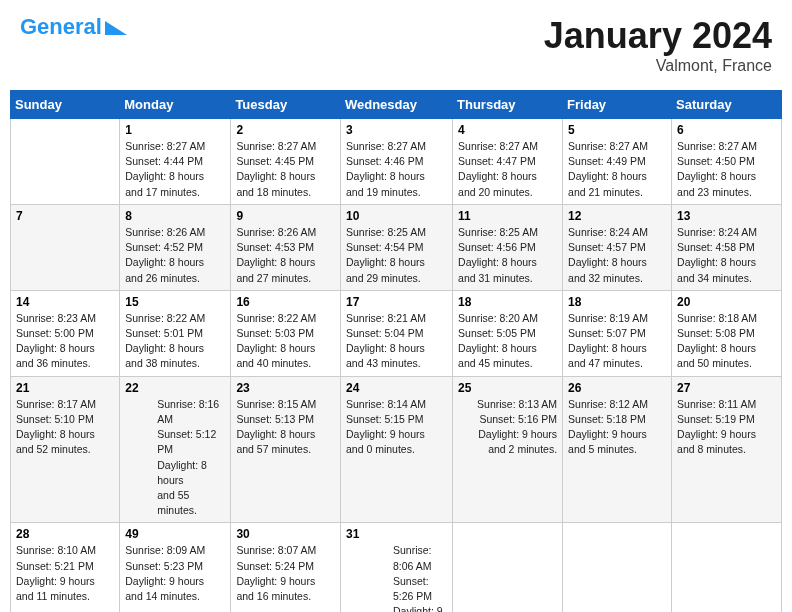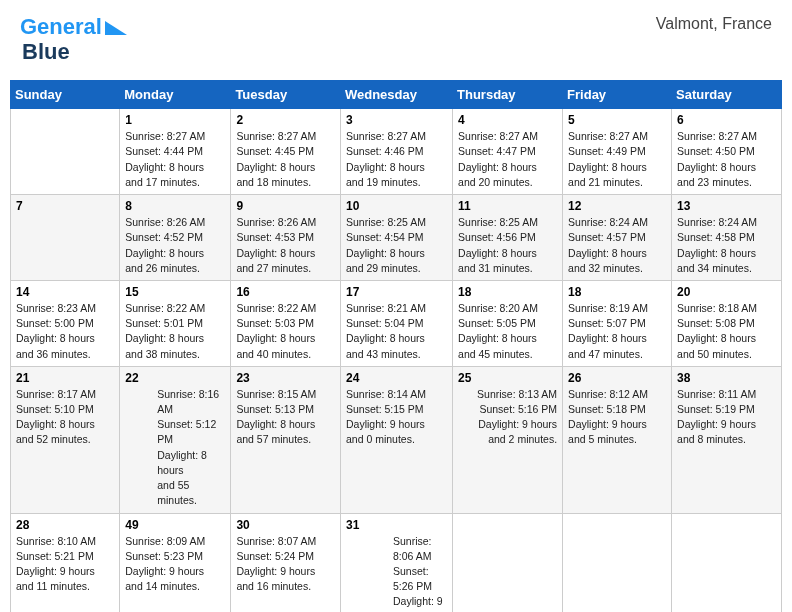--- a/index.html
+++ b/index.html
@@ -93,24 +93,24 @@
 </head>
 <body>
 
 <div class="header-area">
   <div class="logo">
     <div>
       <div style="display:flex;align-items:center;justify-content:space-between;">
         <span class="logo-text"><span>General</span></span>
         <div class="logo-arrow"></div>
       </div>
-      <div style="font-size:22px;font-weight:bold;color:#1a3a5c;margin-left:2px;">Blue</div>
     </div>
   </div>
   <div class="title-area">
+    <div class="month-title">January 2024</div>
     <div class="location">Valmont, France</div>
   </div>
 </div>
 
 <table class="calendar-table">
   <thead>
     <tr>
     <th>Sunday</th>
         <th>Monday</th>
         <th>Tuesday</th>
@@ -301,21 +301,21 @@
 and 2 minutes.</div>
         </td>
         <td>
           <div class="day-number">26</div>
           <div class="day-info" style="white-space: pre-line;">Sunrise: 8:12 AM
 Sunset: 5:18 PM
 Daylight: 9 hours
 and 5 minutes.</div>
         </td>
         <td>
-          <div class="day-number">38</div>
+          <div class="day-number">27</div>
           <div class="day-info" style="white-space: pre-line;">Sunrise: 8:11 AM
 Sunset: 5:19 PM
 Daylight: 9 hours
 and 8 minutes.</div>
         </td>
       </tr>
       <tr>
         <td>
           <div class="day-number">28</div>
           <div class="day-info" style="white-space: pre-line;">Sunrise: 8:10 AM

